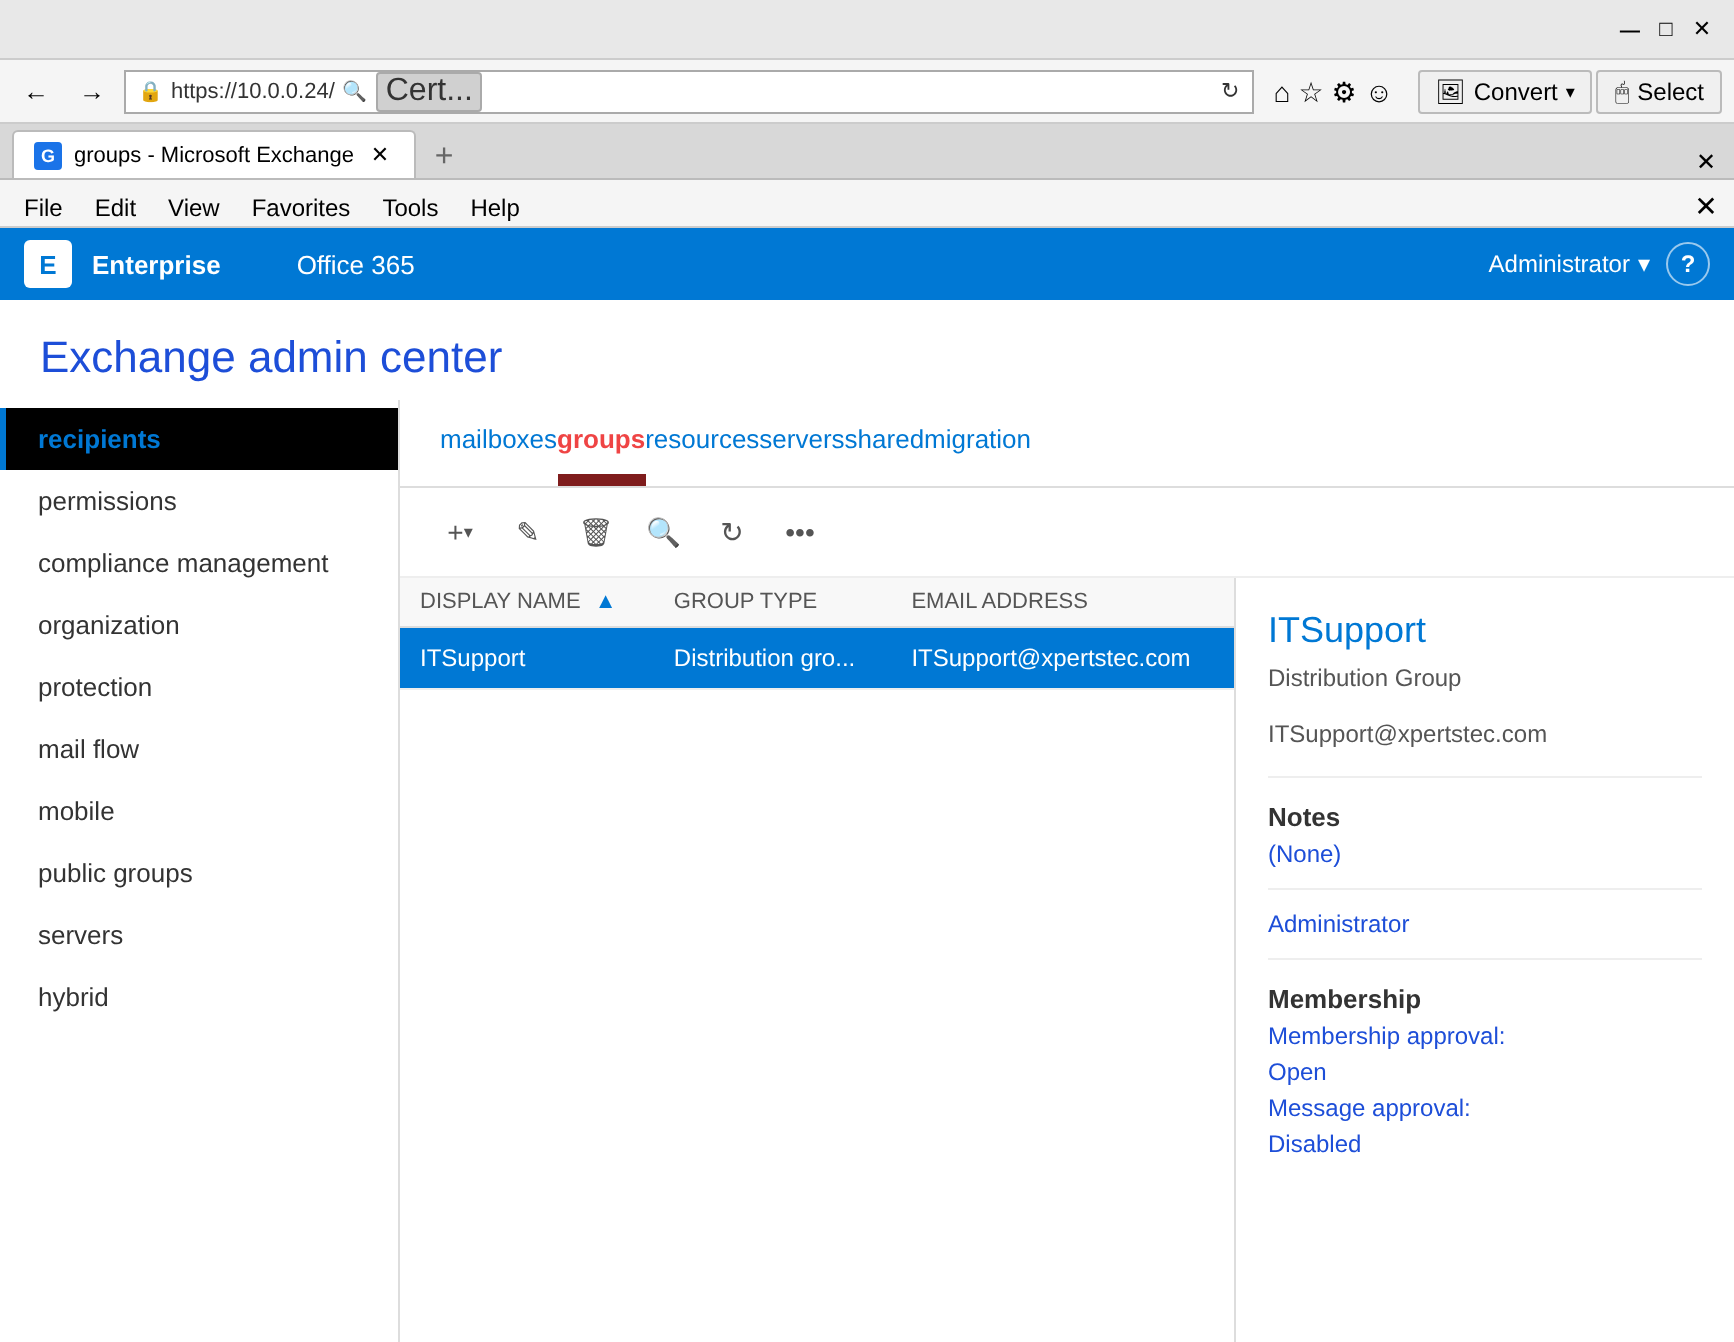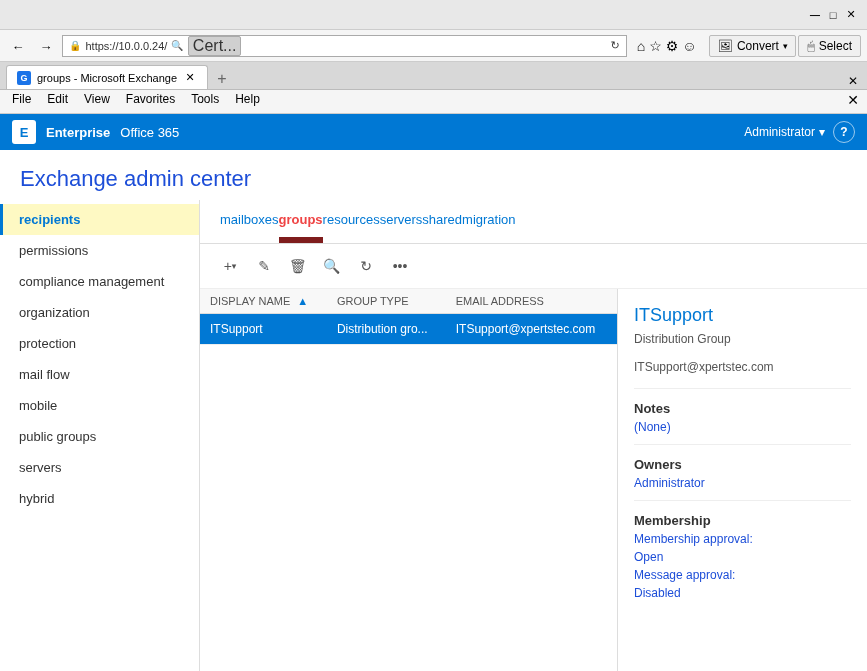--- a/index.html
+++ b/index.html
@@ -92,21 +92,21 @@
     .tab.active { background: white; z-index: 1; }
     .tab-icon { width: 14px; height: 14px; background: #1a73e8; border-radius: 2px; display: flex; align-items: center; justify-content: center; }
     .tab-close { margin-left: auto; width: 14px; height: 14px; display: flex; align-items: center; justify-content: center; border-radius: 2px; }
     .tab-new { margin-left: 4px; width: 20px; height: 20px; background: transparent; border: none; cursor: pointer; font-size: 16px; color: #666; display: flex; align-items: center; justify-content: center; }
 
     
     .menu-bar {
       background: #f5f5f5;
       height: 24px;
       display: flex;
-      align-items: flex-start;
+      align-items: flex-end;
       border-bottom: 1px solid #ccc;
       padding: 0 4px;
     }
     .menu-bar-right {
       margin-left: auto;
       display: flex;
       align-items: center;
       gap: 4px;
     }
     .menu-item {
@@ -210,21 +210,21 @@
     .sidebar-item {
       padding: 8px 16px;
       cursor: pointer;
       font-size: 13px;
       color: #333;
       border-left: 3px solid transparent;
     }
     .sidebar-item.active {
       color: #0078d4;
       border-left: 3px solid #0078d4;
-      background: #fef9c3;
+      background: #000000;
       font-weight: 600;
     }
 
     
     .content-area {
       flex: 1;
       background: white;
       display: flex;
       flex-direction: column;
       overflow: hidden;
@@ -412,21 +412,21 @@
     <span class="menu-item">Tools</span>
     <span class="menu-item">Help</span>
     <div class="menu-bar-right">
       <button class="close-btn">✕</button>
     </div>
   </div>
 
   <div class="app-header">
     <div class="app-logo">E</div>
     <span class="app-header-title">Enterprise</span>
-    <span class="app-header-title" style="font-weight:normal;">Office 365</span>
+    <span class="app-header-title" style="font-weight:normal;margin-left:28px;">Office 365</span>
     <div class="app-header-right">
       <div class="admin-dropdown">
         <span>Administrator</span>
         <span>▾</span>
       </div>
       <div class="help-btn">?</div>
     </div>
   </div>
 
   <div class="page-title">Exchange admin center</div>
@@ -544,21 +544,20 @@
           <div class="detail-subtitle">Distribution Group</div>
           <div class="detail-subtitle">ITSupport@xpertstec.com</div>
 
           <hr class="detail-separator">
 
           <div class="detail-section-label">Notes</div>
           <div class="detail-value">(None)</div>
 
           <hr class="detail-separator">
 
-          <div class="detail-section-label">Owners</div>
           <div class="detail-value">Administrator</div>
 
           <hr class="detail-separator">
 
           <div class="detail-section-label">Membership</div>
           <div class="detail-value">Membership approval:</div>
           <div class="detail-value">Open</div>
           <div class="detail-value">Message approval:</div>
           <div class="detail-value">Disabled</div>
         </div>

